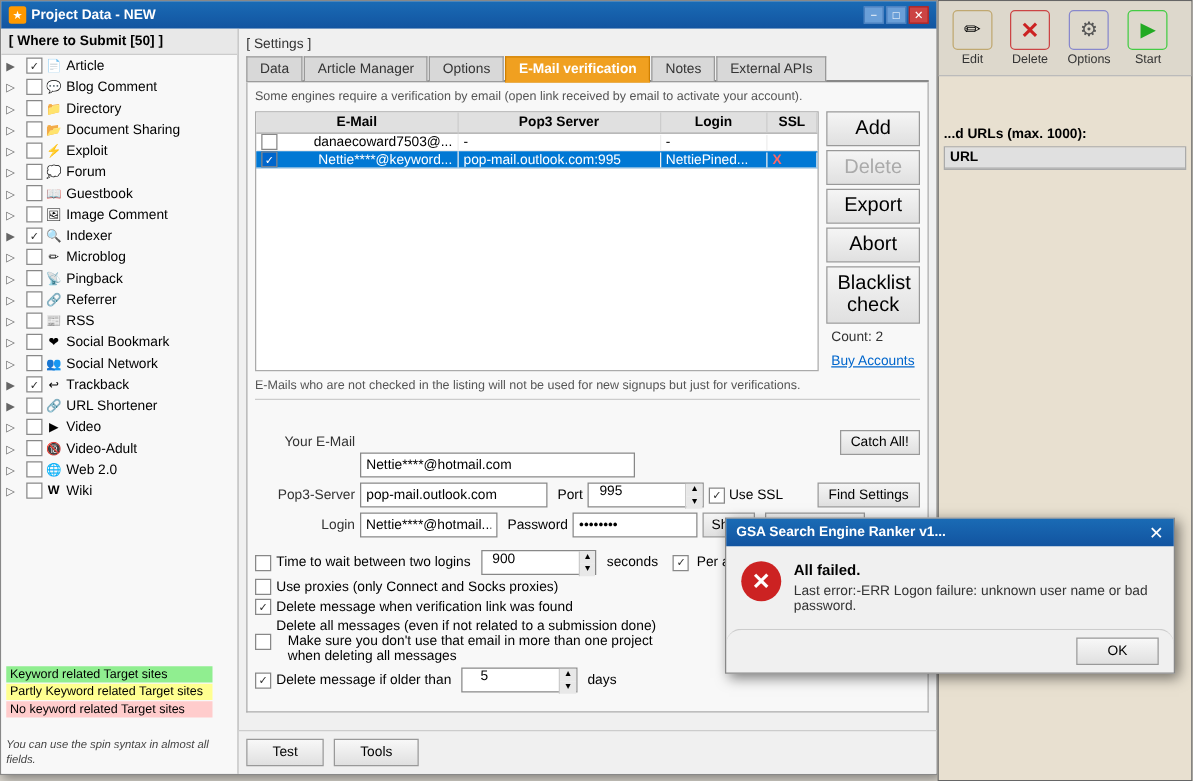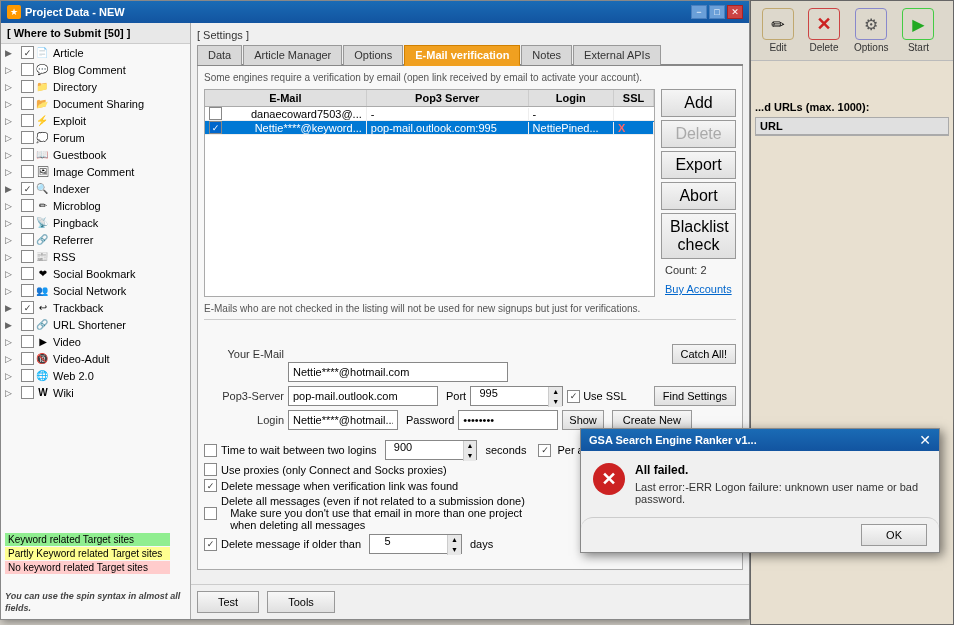--- a/index.html
+++ b/index.html
@@ -338,21 +338,21 @@
       background: #e0e0e0;
       padding: 2px 4px;
       font-size: 11px;
       font-weight: bold;
       border-bottom: 1px solid #aaa;
     }
 
     
     .error-dialog {
       position: fixed;
-      top: 428px;
+      top: 414px;
       left: 580px;
       width: 360px;
       background: #f0f0f0;
       border: 1px solid #888;
       box-shadow: 3px 3px 10px rgba(0,0,0,0.5);
       z-index: 1000;
     }
     .dialog-title {
       background: linear-gradient(to bottom, #1a6bb5, #1254a0);
       color: white;
@@ -546,21 +546,21 @@
       <span class="checkbox-icon"></span>
       <span class="sidebar-label-icon" style="font-size:10px;font-weight:bold;">W</span>
       <span class="sidebar-text">Wiki</span>
     </div>
 
     <div style="position:absolute; bottom:40px; left:0; right:16px; padding:4px;">
       <div class="legend-item green">Keyword related Target sites</div>
       <div class="legend-item yellow">Partly Keyword related Target sites</div>
       <div class="legend-item red">No keyword related Target sites</div>
     </div>
-    <div style="position:absolute; bottom:4px; left:0; right:0; padding:2px 4px;font-weight:bold;">
+    <div style="position:absolute; bottom:4px; left:0; right:0; padding:2px 4px;">
       <span style="font-size:9px; color:#444; font-style:italic;">You can use the spin syntax in almost all fields.</span>
     </div>
   </div>
 
   <div class="main-content">
     <div class="settings-label">[ Settings ]</div>
 
     <div class="tabs">
       <div class="tab">Data</div>
       <div class="tab">Article Manager</div>

